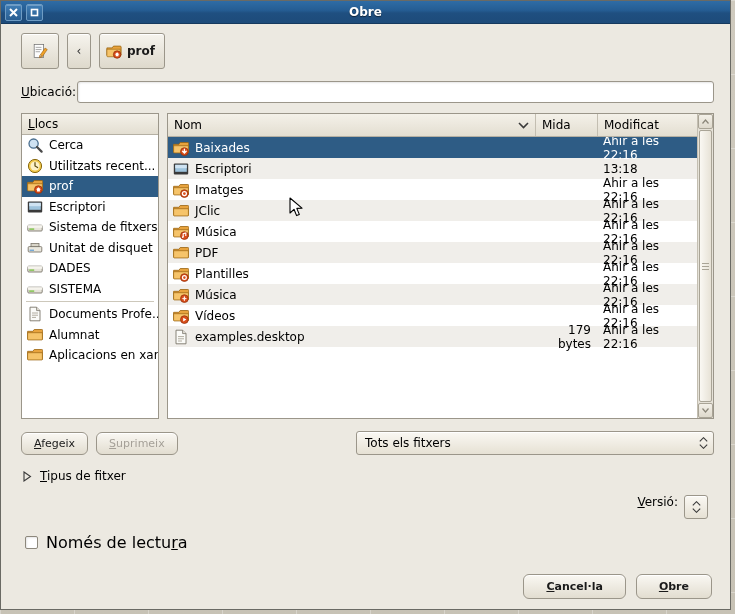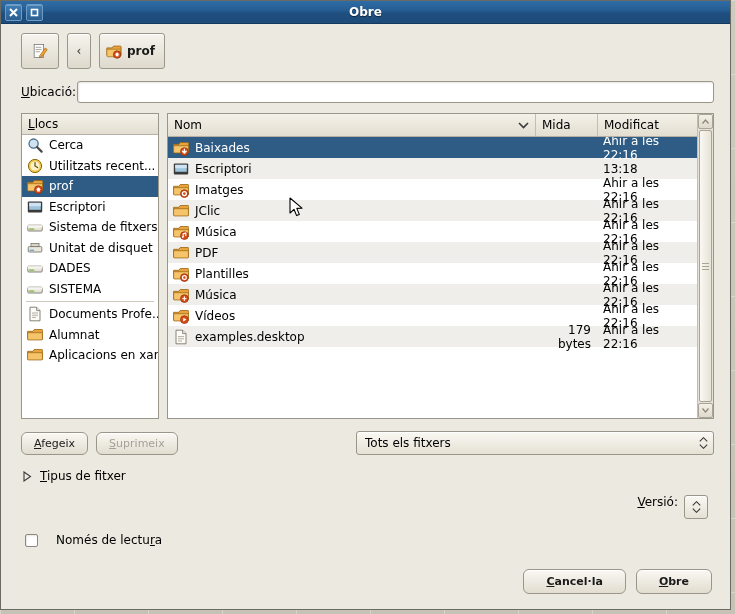--- a/index.html
+++ b/index.html
@@ -148,21 +148,21 @@
   .updown{width:11px;display:flex;flex-direction:column;align-items:center;gap:2px;}
 
   #expander{display:flex;align-items:center;gap:8px;padding:14px 0 0 22px;font-size:12px;cursor:pointer;}
   #versionrow{display:flex;justify-content:flex-end;gap:6px;padding:12px 22px 0 0;font-size:12px;}
   #version-combo{
     width:24px;height:24px;box-sizing:border-box;
     background:linear-gradient(#faf8f3,#e6e1d4);
     border:1px solid #9b968a;border-radius:3px;box-shadow:inset 0 1px 0 #fff;
     display:flex;align-items:center;justify-content:center;cursor:pointer;
   }
-  #readonlyrow{display:flex;align-items:center;gap:18px;padding:14px 0 0 24px;font-size:12px;}
+  #readonlyrow{display:flex;align-items:center;gap:8px;padding:14px 0 0 24px;font-size:16px;}
   .checkbox{
     width:13px;height:13px;box-sizing:border-box;
     background:#fff;border:1px solid #8d887c;border-radius:2px;
     box-shadow:inset 1px 1px 2px rgba(0,0,0,.10);cursor:pointer;
   }
   #actionrow{display:flex;justify-content:flex-end;gap:10px;padding:22px 18px 0 0;}
   .btn-main{padding:5px 22px;font-weight:bold;}
   u{text-decoration:underline;}
 
   

